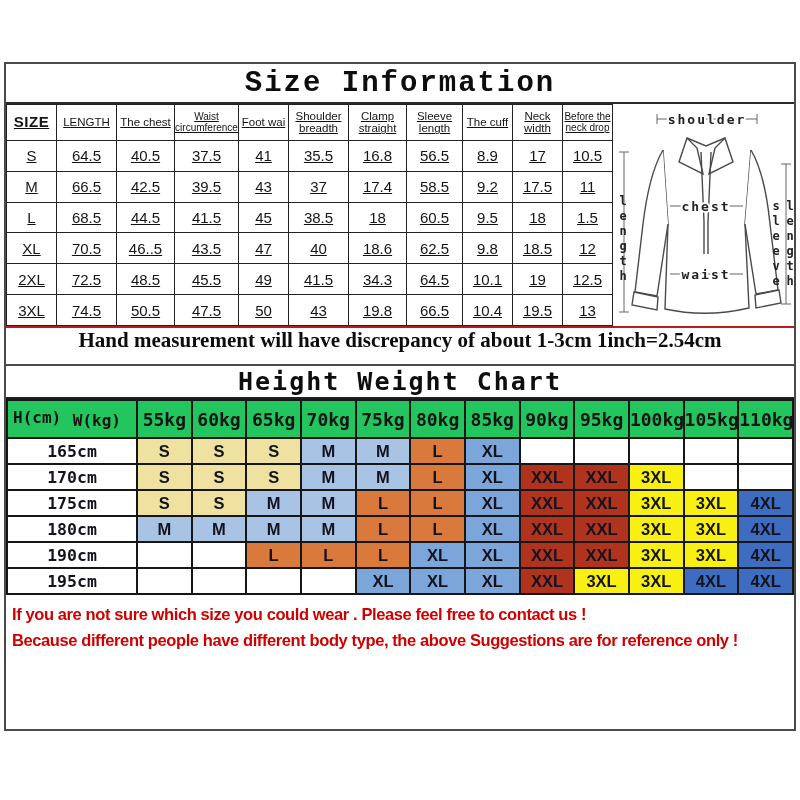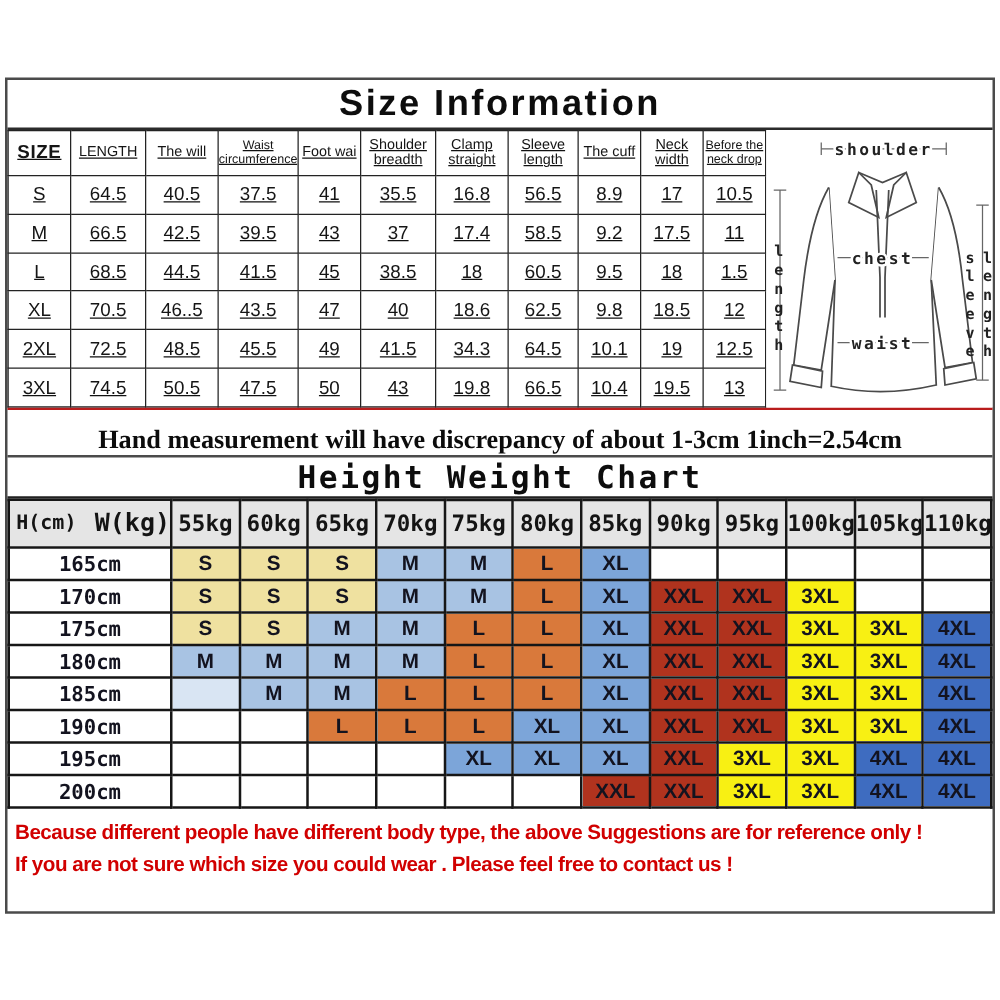--- a/index.html
+++ b/index.html
@@ -4,64 +4,64 @@
 <style>
   html,body{margin:0;padding:0;}
   body{width:800px;height:800px;background:#ffffff;position:relative;
        font-family:"Liberation Sans",sans-serif;color:#111;}
   .frame{position:absolute;left:4px;top:62px;width:792px;height:669px;
          box-sizing:border-box;border:2px solid #4b4b4b;background:#fff;}
 
   
   .title-band{height:38px;border-bottom:2px solid #2b2b2b;display:flex;
               align-items:center;justify-content:center;
-              font-family:Liberation Sans, sans-serif;font-size:29px;
+              font-family:Liberation Mono, monospace;font-size:29px;
               font-weight:bold;letter-spacing:2px;color:#0d0d0d;}
 
   
   .size-section{height:222px;border-bottom:2px solid #b91c1c;display:flex;text-decoration:underline;}
   .size-table{width:606px;border-collapse:collapse;table-layout:fixed;}
   .size-table td{border:1.6px solid #232323;text-align:center;vertical-align:middle;
                  font-size:14.5px;color:#151515;padding:0;overflow:hidden;}
   .size-table tr.hdr td{height:34px;font-size:11.5px;line-height:1.1;}
   .size-table tr.hdr td.c0{font-size:15px;font-weight:bold;letter-spacing:.5px;}
   .size-table tr.hdr td.small{font-size:10px;margin-top:44px;}
   .size-table tr.datarow td{height:29px;font-size:15px;}
   .diagram{flex:1;position:relative;background:#fff;}
   .diagram svg{position:absolute;left:0;top:0;}
   .dimtext{font-family:"DejaVu Sans Mono",monospace;font-size:13px;font-weight:bold;
            letter-spacing:2px;fill:#222;paint-order:stroke;stroke:#fff;stroke-width:4px;}
   .dimvert{font-family:"DejaVu Sans Mono",monospace;font-size:12px;font-weight:bold;
            fill:#222;writing-mode:vertical-rl;text-orientation:upright;letter-spacing:1px;}
 
   
-  .note-band{height:36px;border-bottom:2px solid #4b4b4b;display:flex;align-items:flex-end;
+  .note-band{height:36px;border-bottom:2px solid #4b4b4b;display:flex;align-items:flex-start;
              justify-content:center;font-family:"Liberation Serif",serif;
              font-weight:bold;font-size:21px;color:#0c0c0c;}
 
   
   .hw-title{height:31px;border-bottom:2px solid #202020;display:flex;align-items:center;
             justify-content:center;font-family:"DejaVu Sans Mono",monospace;
             font-size:25px;font-weight:bold;letter-spacing:2px;color:#0d0d0d;}
   .hw-table{width:100%;border-collapse:collapse;table-layout:fixed;}
   .hw-table td{border:2px solid #161616;text-align:center;vertical-align:middle;
                padding:0;overflow:hidden;}
   .hw-table tr.hwhdr td{height:36px;font-family:"DejaVu Sans Mono",monospace;
-               font-size:18px;font-weight:bold;color:#141414;background:#e5e5e5;}
+               font-size:18px;font-weight:bold;color:#141414;background:#22c55e;}
   .hw-table tr.hwrow td{height:24px;font-size:16.5px;font-weight:bold;color:#13131f;}
   .hw-table td.hlabel{font-family:"DejaVu Sans Mono",monospace;font-size:19px;
                font-weight:bold;background:#fff;}
   .corner{position:relative;
           background-image:linear-gradient(to bottom right,
             transparent calc(50% - 1px), #333 calc(50% - 1px),
             #333 calc(50% + 1px), transparent calc(50% + 1px));}
   .corner .rowax{position:absolute;left:5px;top:7px;font-family:"DejaVu Sans Mono",monospace;
           font-size:16px;font-weight:bold;}
-  .corner .colax{position:absolute;right:0;bottom:7px;font-family:"DejaVu Sans Mono",monospace;
-          font-size:20px;font-weight:bold;}
+  .corner .colax{position:absolute;right:15px;bottom:7px;font-family:"DejaVu Sans Mono",monospace;
+          font-size:16px;font-weight:bold;}
 
   
   .red-band{padding:7px 6px 0 6px;color:#d10000;font-weight:bold;font-size:16.5px;
             letter-spacing:-0.4px;line-height:1.55;white-space:nowrap;}
 </style>
 </head>
 <body>
 
 <div class="frame">
 
@@ -81,21 +81,21 @@
         <col style="width:58px">
           <col style="width:56px">
           <col style="width:50px">
         <col style="width:50px">
           <col style="width:50px">
       </colgroup>
     <tbody>
           <tr class="hdr">
             <td class="c0">SIZE</td>
             <td>LENGTH</td>
-            <td>The will</td>
+            <td>The chest</td>
             <td class="small">Waist circumference</td>
             <td>Foot wai</td>
             <td>Shoulder breadth</td>
             <td>Clamp straight</td>
             <td>Sleeve length</td>
             <td>The cuff</td>
             <td>Neck width</td>
             <td class="small">Before the neck drop</td>
           </tr>
           <tr class="datarow">
@@ -323,35 +323,20 @@
           <td style="background: rgb(217, 121, 59);">L</td>
           <td style="background: rgb(217, 121, 59);">L</td>
           <td style="background: rgb(124, 165, 217);">XL</td>
           <td style="background: rgb(176, 51, 30);">XXL</td>
           <td style="background: rgb(176, 51, 30);">XXL</td>
           <td style="background: rgb(248, 240, 19);">3XL</td>
           <td style="background: rgb(248, 240, 19);">3XL</td>
           <td style="background: rgb(62, 108, 192);">4XL</td>
         </tr>
         <tr class="hwrow">
-          <td class="hlabel">185cm</td>
-          <td style="background: rgb(217, 229, 243);"></td>
-          <td style="background: rgb(168, 195, 227);">M</td>
-          <td style="background: rgb(168, 195, 227);">M</td>
-          <td style="background: rgb(217, 121, 59);">L</td>
-          <td style="background: rgb(217, 121, 59);">L</td>
-          <td style="background: rgb(217, 121, 59);">L</td>
-          <td style="background: rgb(124, 165, 217);">XL</td>
-          <td style="background: rgb(176, 51, 30);">XXL</td>
-          <td style="background: rgb(176, 51, 30);">XXL</td>
-          <td style="background: rgb(248, 240, 19);">3XL</td>
-          <td style="background: rgb(248, 240, 19);">3XL</td>
-          <td style="background: rgb(62, 108, 192);">4XL</td>
-        </tr>
-        <tr class="hwrow">
           <td class="hlabel">190cm</td>
           <td style="background: rgb(255, 255, 255);"></td>
           <td style="background: rgb(255, 255, 255);"></td>
           <td style="background: rgb(217, 121, 59);">L</td>
           <td style="background: rgb(217, 121, 59);">L</td>
           <td style="background: rgb(217, 121, 59);">L</td>
           <td style="background: rgb(124, 165, 217);">XL</td>
           <td style="background: rgb(124, 165, 217);">XL</td>
           <td style="background: rgb(176, 51, 30);">XXL</td>
           <td style="background: rgb(176, 51, 30);">XXL</td>
@@ -361,42 +346,27 @@
         </tr>
         <tr class="hwrow">
           <td class="hlabel">195cm</td>
           <td style="background: rgb(255, 255, 255);"></td>
           <td style="background: rgb(255, 255, 255);"></td>
           <td style="background: rgb(255, 255, 255);"></td>
           <td style="background: rgb(255, 255, 255);"></td>
           <td style="background: rgb(124, 165, 217);">XL</td>
           <td style="background: rgb(124, 165, 217);">XL</td>
           <td style="background: rgb(124, 165, 217);">XL</td>
-          <td style="background: rgb(176, 51, 30);">XXL</td>
-          <td style="background: rgb(248, 240, 19);">3XL</td>
-          <td style="background: rgb(248, 240, 19);">3XL</td>
-          <td style="background: rgb(62, 108, 192);">4XL</td>
-          <td style="background: rgb(62, 108, 192);">4XL</td>
-        </tr>
-        <tr class="hwrow">
-          <td class="hlabel">200cm</td>
-          <td style="background: rgb(255, 255, 255);"></td>
-          <td style="background: rgb(255, 255, 255);"></td>
-          <td style="background: rgb(255, 255, 255);"></td>
-          <td style="background: rgb(255, 255, 255);"></td>
-          <td style="background: rgb(255, 255, 255);"></td>
-          <td style="background: rgb(255, 255, 255);"></td>
-          <td style="background: rgb(176, 51, 30);">XXL</td>
           <td style="background: rgb(176, 51, 30);">XXL</td>
           <td style="background: rgb(248, 240, 19);">3XL</td>
           <td style="background: rgb(248, 240, 19);">3XL</td>
           <td style="background: rgb(62, 108, 192);">4XL</td>
           <td style="background: rgb(62, 108, 192);">4XL</td>
         </tr>
       </tbody>
     </table>
 
   <div class="red-band">
+    <div>If you are not sure which size you could wear . Please feel free to contact us !</div>
     <div>Because different people have different body type, the above Suggestions are for reference only !</div>
-    <div>If you are not sure which size you could wear . Please feel free to contact us !</div>
   </div>
 
 </div>
 
 </body></html>

